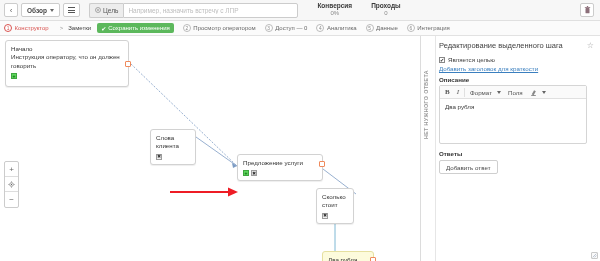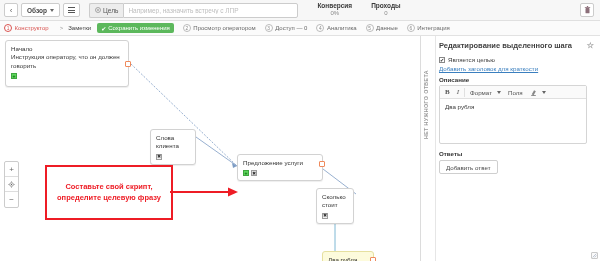--- a/index.html
+++ b/index.html
@@ -144,21 +144,21 @@
     position:absolute; left:421px; top:36px; width:179px; height:225px;
     background:#fff; padding:5px 6px 0 18px;
   }
   .vtab {
     position:absolute; left:2px; top:34px;
     writing-mode:vertical-rl; transform:rotate(180deg);
     font-size:5.3px; letter-spacing:.4px; color:#9a9a9a; font-weight:bold;
     text-transform:uppercase;
   }
   .vtab-line { position:absolute; left:14px; top:0; width:1px; height:225px; background:#e6e6e6; }
-  .rp-head { display:flex; align-items:center; justify-content:space-between;font-weight:bold; }
+  .rp-head { display:flex; align-items:center; justify-content:space-between; }
   .rp-title { font-size:7.5px; color:#3f3f3f; }
   .star { font-size:8px; color:#9b9b9b; cursor:pointer; line-height:1; }
   .chk-row { display:flex; align-items:center; gap:3px; margin-top:6px; }
   .chk { width:6px; height:6px; border:1px solid #888; background:#fff; display:flex;
          align-items:center; justify-content:center; font-size:5px; color:#333; cursor:pointer; }
   .chk-label { font-size:6.2px; color:#3d3d3d; }
   .rp-link { display:block; margin-top:2px; font-size:6.2px; color:#3a7fbf; text-decoration:underline; cursor:pointer; }
   .rp-sect { margin-top:4px; font-size:6.2px; font-weight:bold; color:#333; }
 
   .editor { margin-top:2px; border:1px solid #d5d5d5; border-radius:2px; background:#fff; width:148px; }
@@ -330,23 +330,20 @@
         <span class="mini-ico x">✖</span>
       </div>
     </div>
 
     <div class="node" id="node-two">
       <div class="title">Два рубля</div>
 
       <span class="port" style="right:-3px; top:5px;"></span>
     </div>
 
-    <div class="annot">
-      <span>Составьте свой скрипт, определите целевую фразу</span>
-    </div>
     <svg style="position:absolute;left:170px;top:148px;width:70px;height:16px;">
       <line x1="0" y1="8" x2="60" y2="8" stroke="#ee1c25" stroke-width="2"></line>
       <polygon points="68,8 58,3.5 58,12.5" fill="#ee1c25"></polygon>
     </svg>
   </div>
   <div class="canvas-edge"></div>
 
   <div class="rpanel">
     <div class="vtab">НЕТ НУЖНОГО ОТВЕТА</div>
     <div class="vtab-line"></div>

